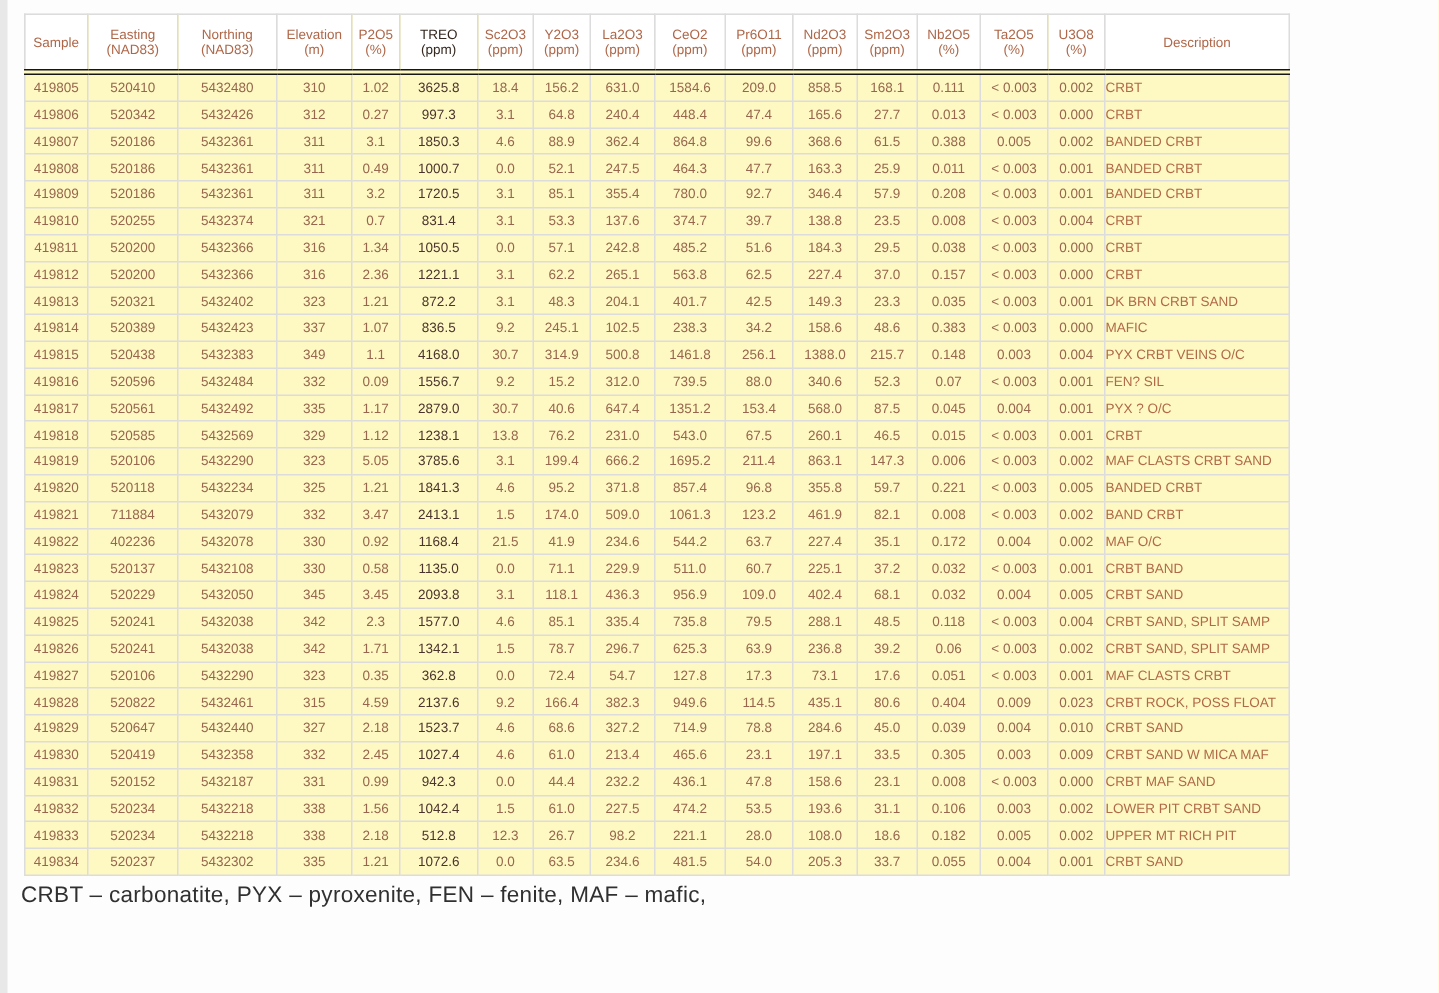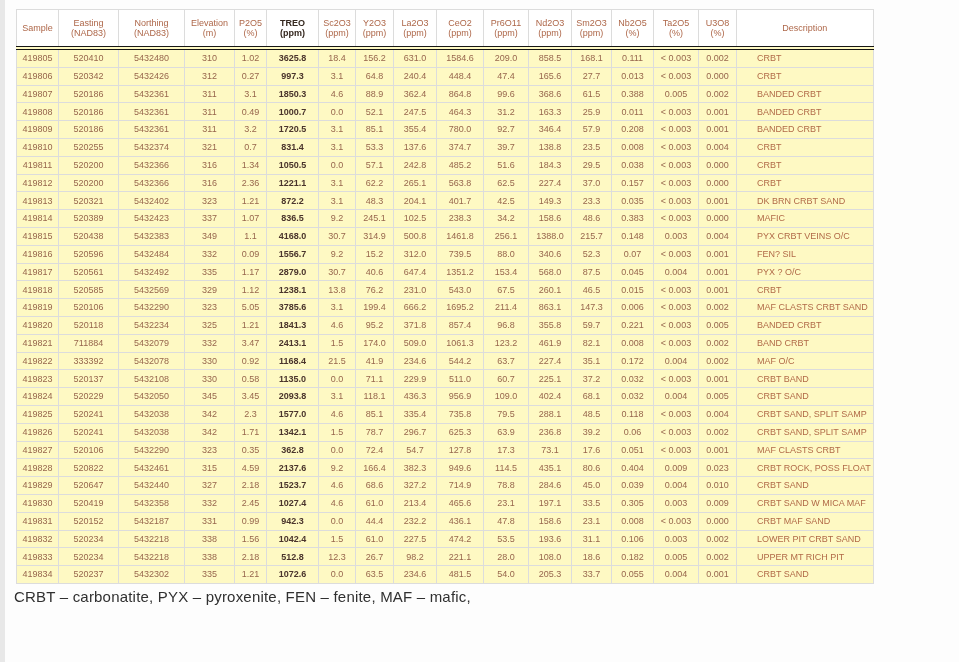--- a/index.html
+++ b/index.html
@@ -34,37 +34,37 @@
     height:36px;
     font-weight:normal;
     color:#ae6749;
     text-align:center;
     vertical-align:middle;
     border-bottom:4px double #161616;
     background:#ffffff;
   }
   table.assay thead th .sub { display:block; }
   table.assay thead th.em {
-    font-weight:bold;
+    font-weight:normal;
     color:#35281f;
   }
   table.assay td {
     height:16.8px;
     text-align:center;
     color:#97664d;
     vertical-align:middle;
   }
   table.assay td.treo {
-    font-weight:bold;
+    font-weight:normal;
     color:#4a342c;
   }
   table.assay td.desc {
     text-align:left;
     color:#b16a48;
-    padding-left:20px;
+    padding-left:0;
   }
   .footnote {
     position:absolute;
     left:14px; top:588px;
     margin:0;
     font-size:15px;
     color:#303030;
     letter-spacing:0.2px;
   }
 </style>
@@ -176,21 +176,21 @@
         <td>419808</td>
         <td>520186</td>
         <td>5432361</td>
         <td>311</td>
         <td>0.49</td>
         <td class="treo">1000.7</td>
         <td>0.0</td>
         <td>52.1</td>
         <td>247.5</td>
         <td>464.3</td>
-        <td>31.2</td>
+        <td>47.7</td>
         <td>163.3</td>
         <td>25.9</td>
         <td>0.011</td>
         <td>&lt; 0.003</td>
         <td>0.001</td>
         <td class="desc">BANDED CRBT</td>
       </tr>
       <tr>
         <td>419809</td>
         <td>520186</td>
@@ -433,21 +433,21 @@
         <td>123.2</td>
         <td>461.9</td>
         <td>82.1</td>
         <td>0.008</td>
         <td>&lt; 0.003</td>
         <td>0.002</td>
         <td class="desc">BAND CRBT</td>
       </tr>
       <tr>
         <td>419822</td>
-        <td>333392</td>
+        <td>402236</td>
         <td>5432078</td>
         <td>330</td>
         <td>0.92</td>
         <td class="treo">1168.4</td>
         <td>21.5</td>
         <td>41.9</td>
         <td>234.6</td>
         <td>544.2</td>
         <td>63.7</td>
         <td>227.4</td>

